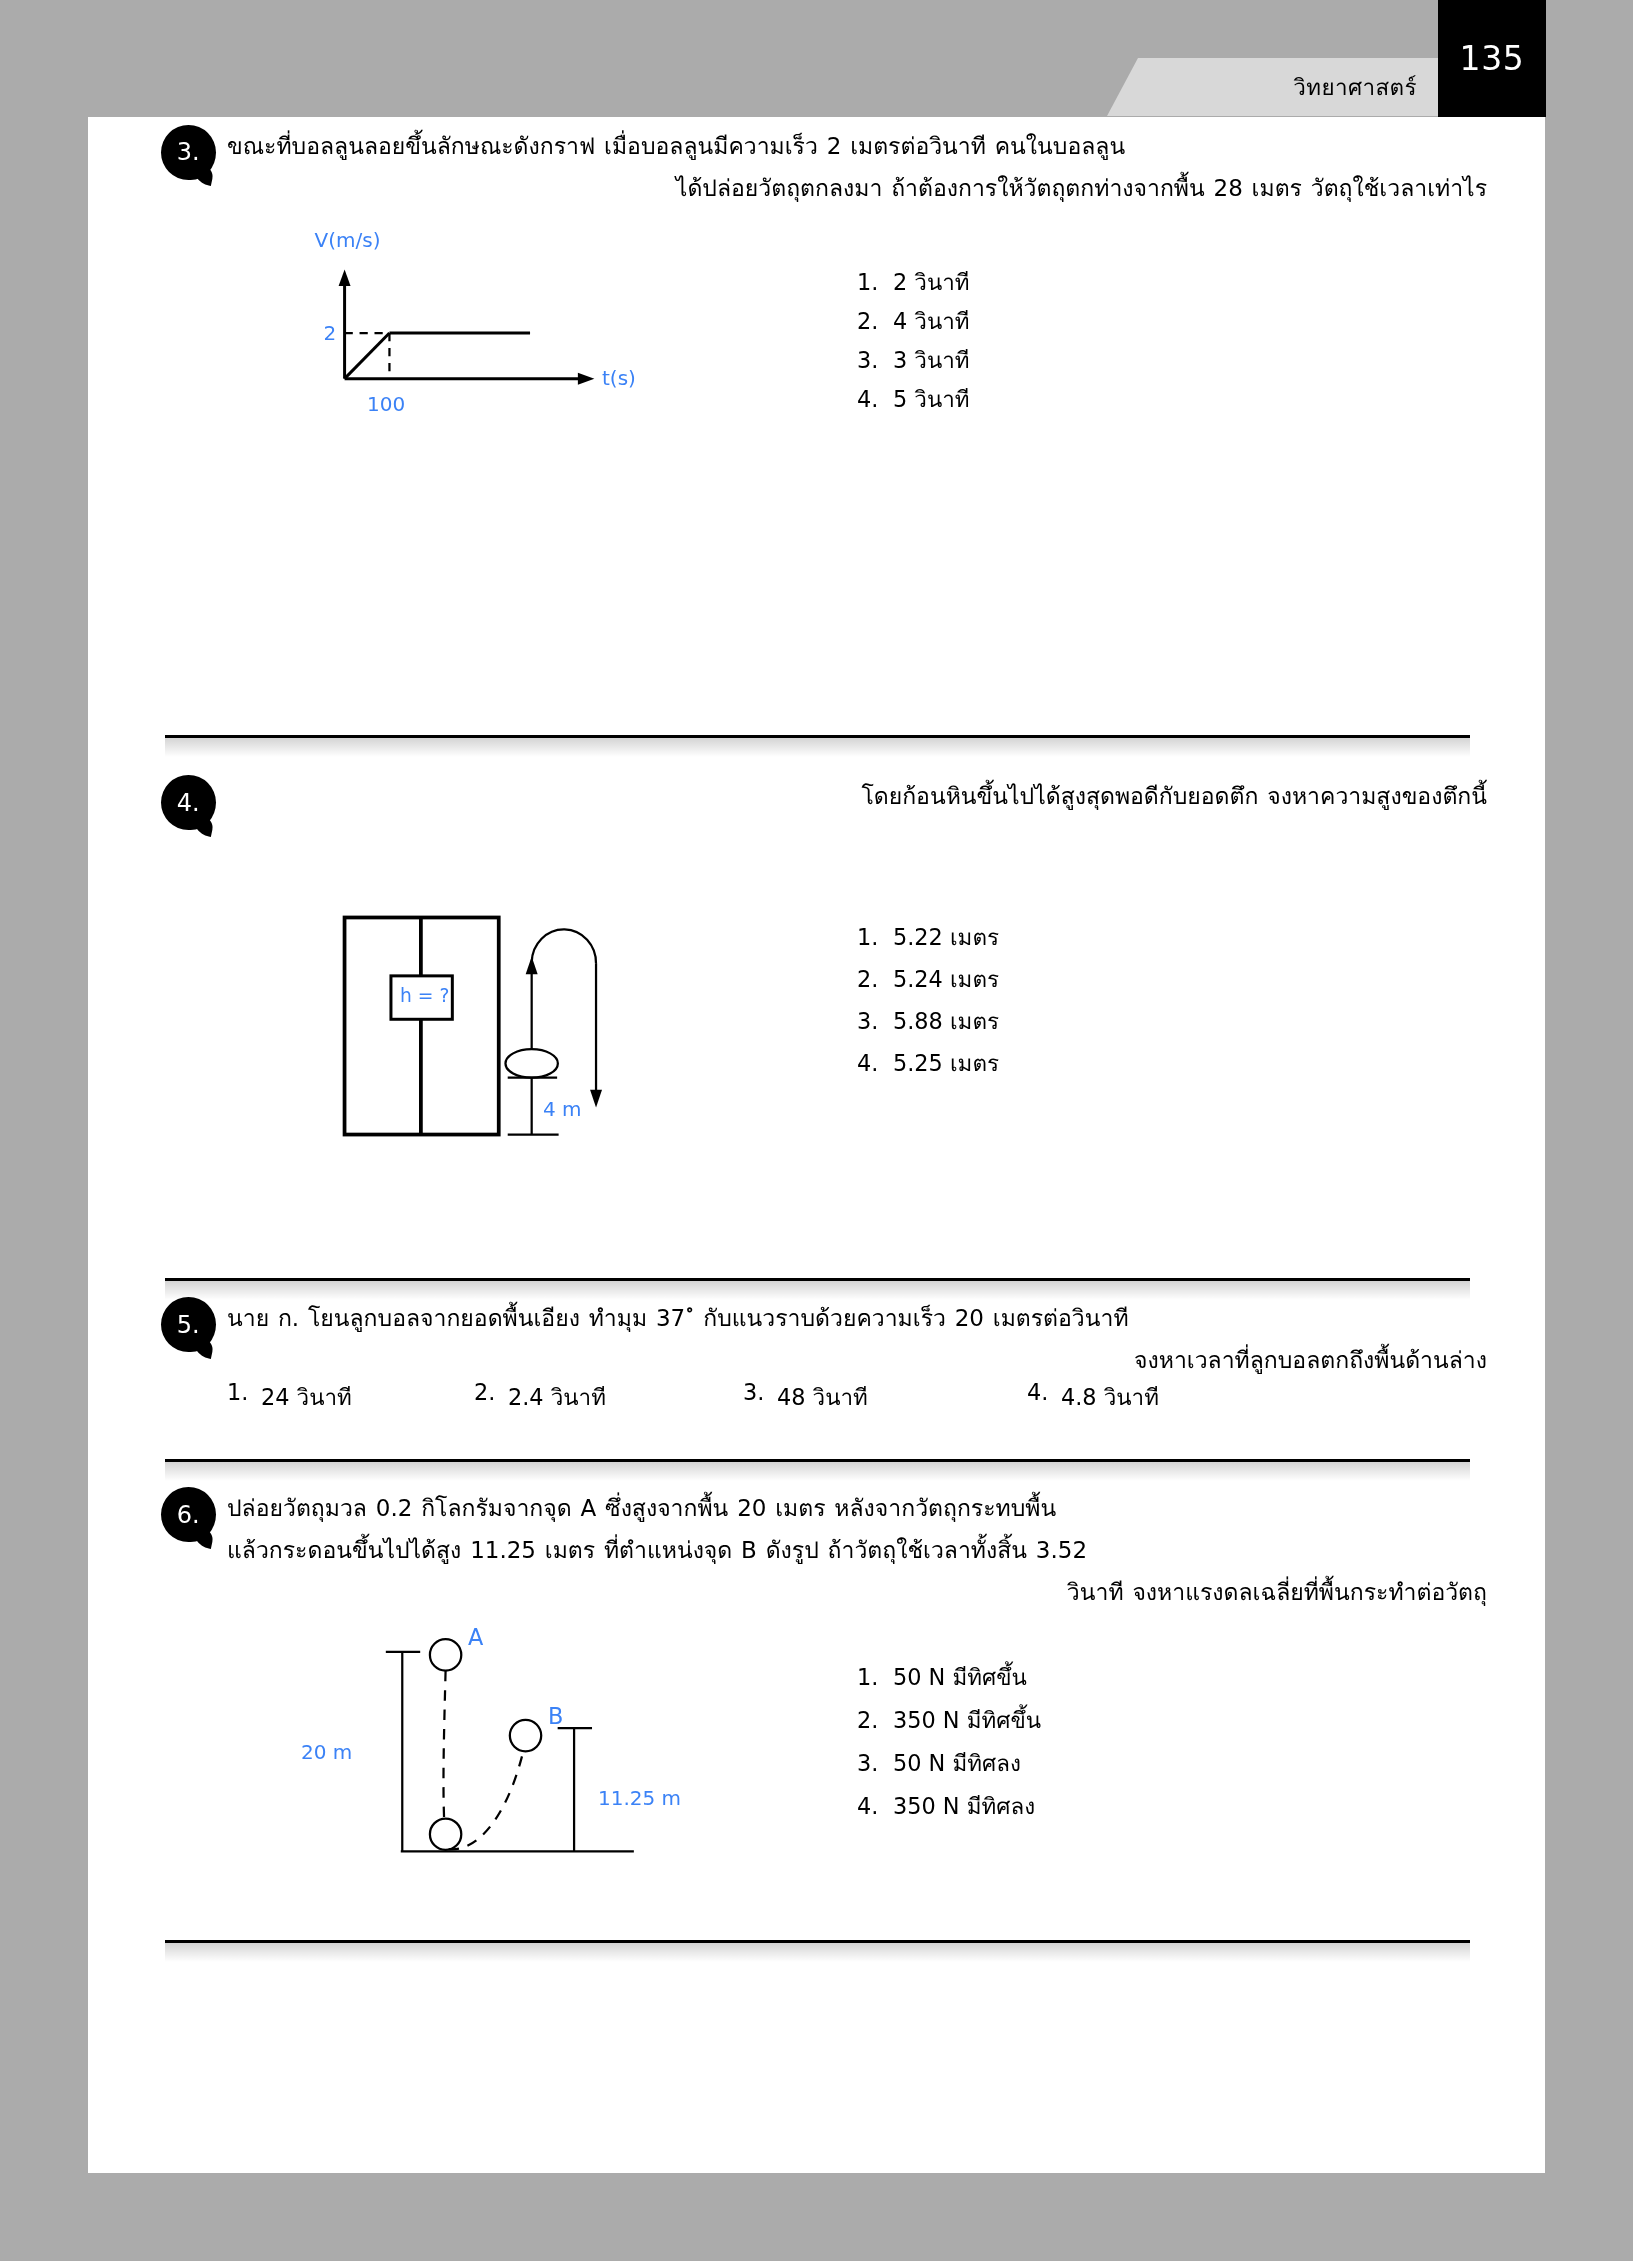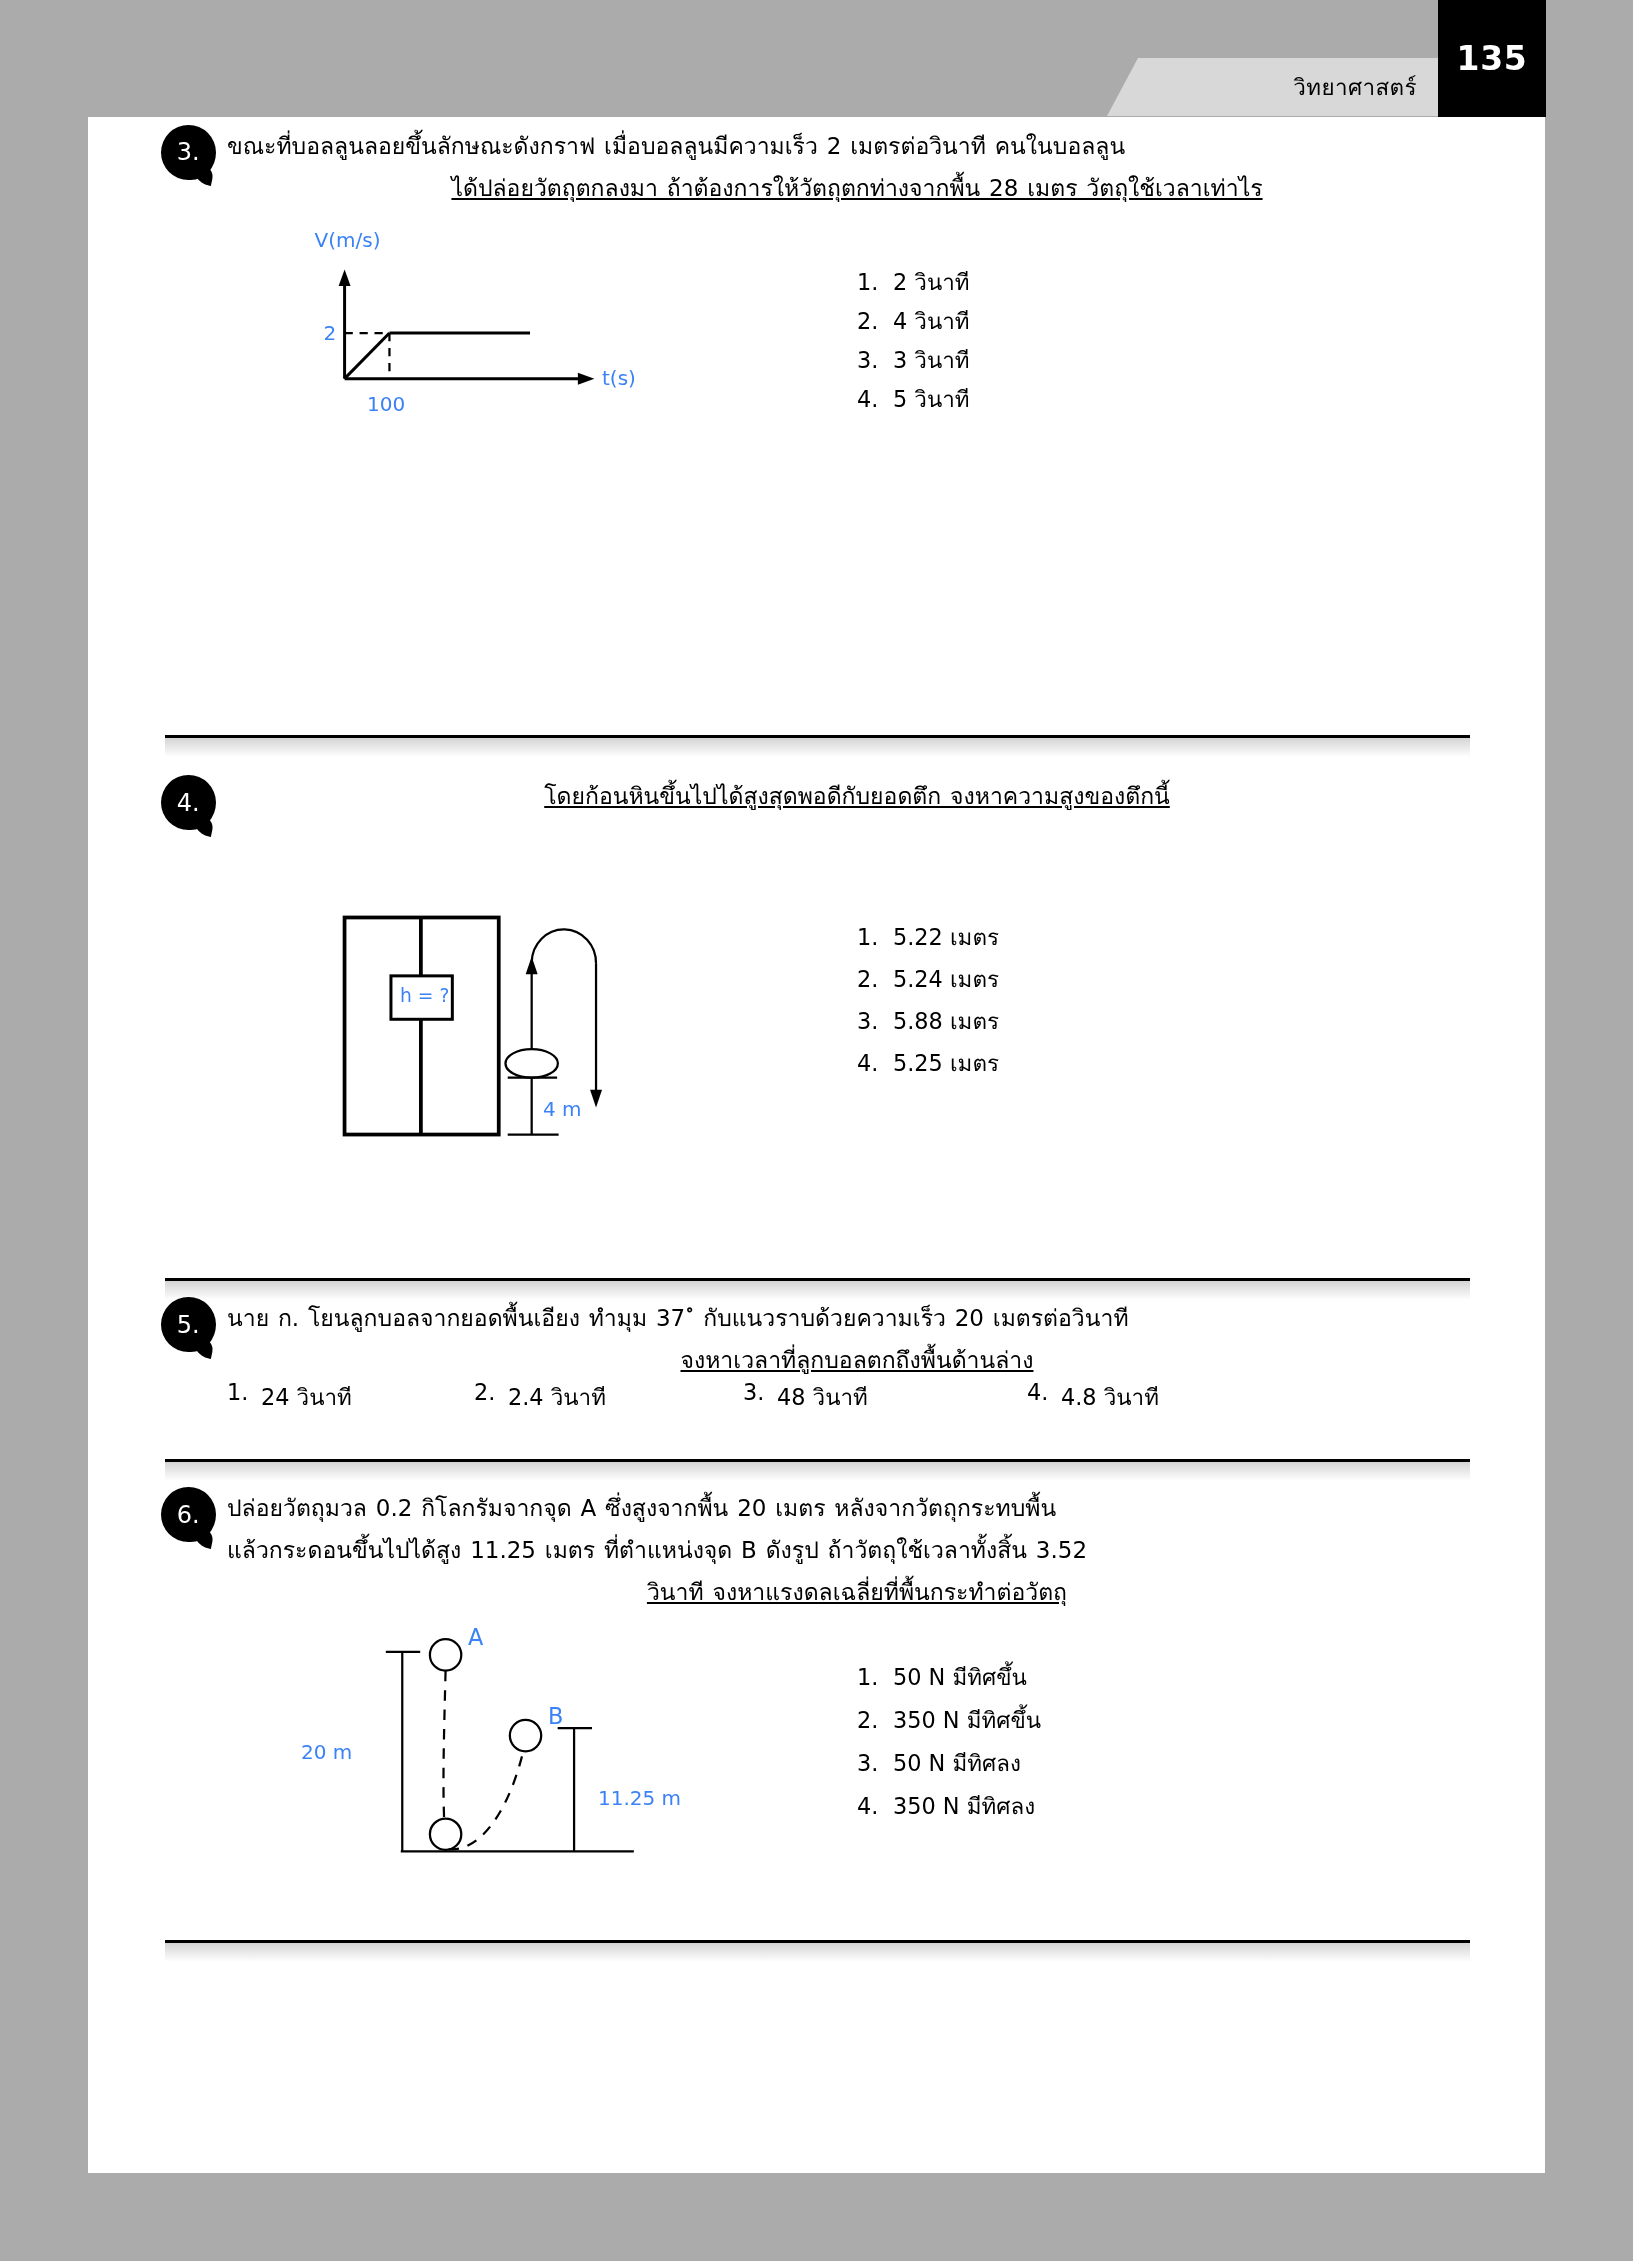--- a/index.html
+++ b/index.html
@@ -32,21 +32,21 @@
     display: flex; align-items: center; justify-content: flex-end;
     padding-right: 12px;
     font-size: 22.4px; color: #000000;
     letter-spacing: 0.4px;
   }
   .page-number-box {
     position: absolute;
     left: 1438px; top: 0;
     width: 108px; height: 117px;
     background: #000;
-    display: flex; align-items: center; justify-content: center; font-weight: bold;
+    display: flex; align-items: center; justify-content: center;
   }
   .page-number-box span {
     color: #fff; font-size: 33px; letter-spacing: 0.7px;
   }
 
   
   .page {
     position: absolute;
     left: 88px; top: 117px;
     width: 1457px; height: 2056px;
@@ -89,21 +89,21 @@
     position: absolute;
     left: 79px; top: 0;
     width: 1260px;
     font-size: 23px;
     line-height: 42px;
     color: #000;
     text-align: justify;
     word-spacing: 1.5px;
   }
   .qtext .ln { display: block; }
-  .qtext .ln.last { text-align: center; text-decoration: underline; }
+  .qtext .ln.last { text-align: right; }
 
   
   .options {
     position: absolute;
     font-size: 22.4px;
     color: #000;
   }
   .opt-row {
     display: flex;
     align-items: baseline;

